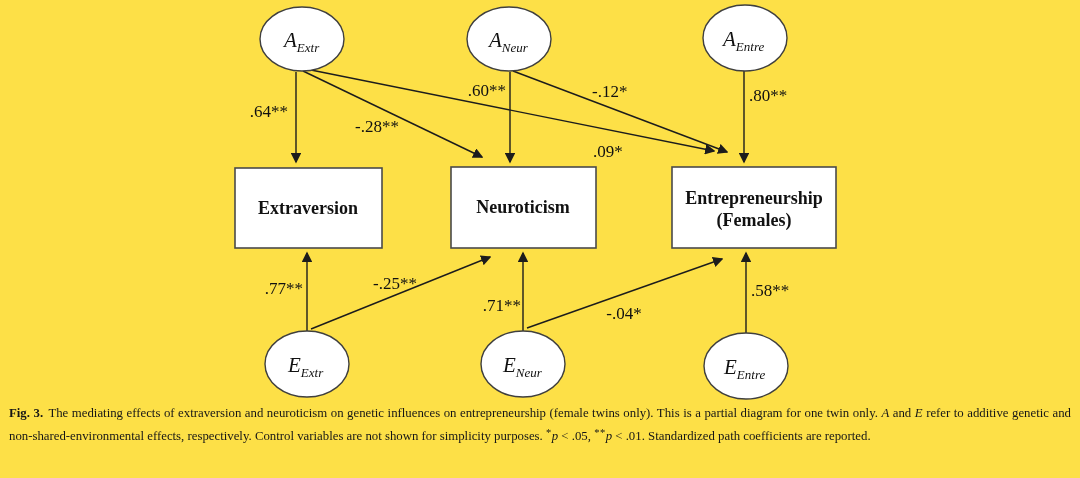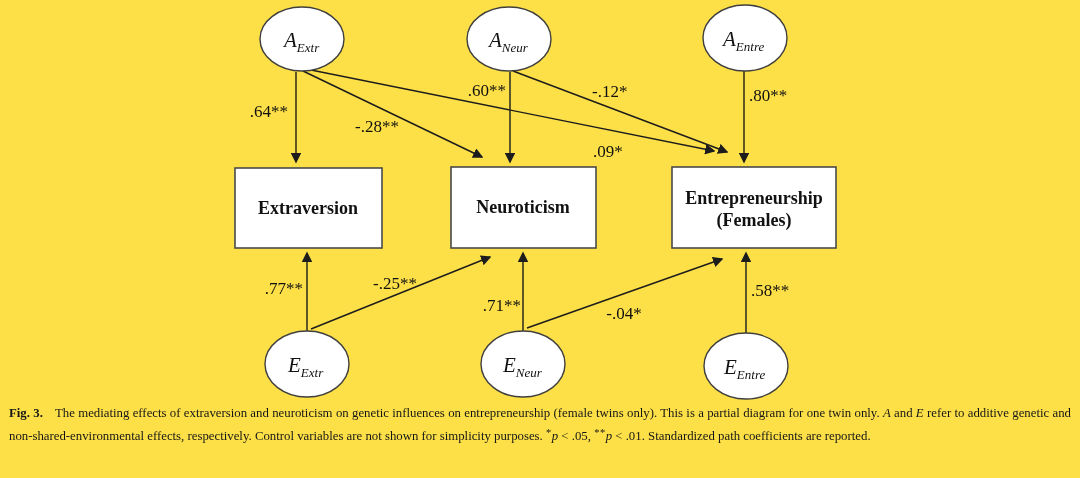--- a/index.html
+++ b/index.html
@@ -22,21 +22,21 @@
     position: absolute;
     left: 9px;
     right: 9px;
     top: 404px;
     font-size: 12.8px;
     line-height: 19px;
     color: #161616;
     text-align: justify;
     font-family: "Liberation Serif", "DejaVu Serif", serif;
   }
-  .caption .b { font-weight: bold; margin-right: 9px; }
+  .caption .b { font-weight: bold; margin-right: 2px; }
   .caption .i { font-style: italic; }
   .caption .sup { vertical-align: 3.5px; font-size: 10.5px; letter-spacing: 0.5px; }
 </style>
 </head>
 <body>
 
 <figure class="page" style="margin:0;">
 
   <svg class="diagram-svg" width="1080" height="402" viewBox="0 0 1080 402" xmlns="http://www.w3.org/2000/svg">
     <defs>

